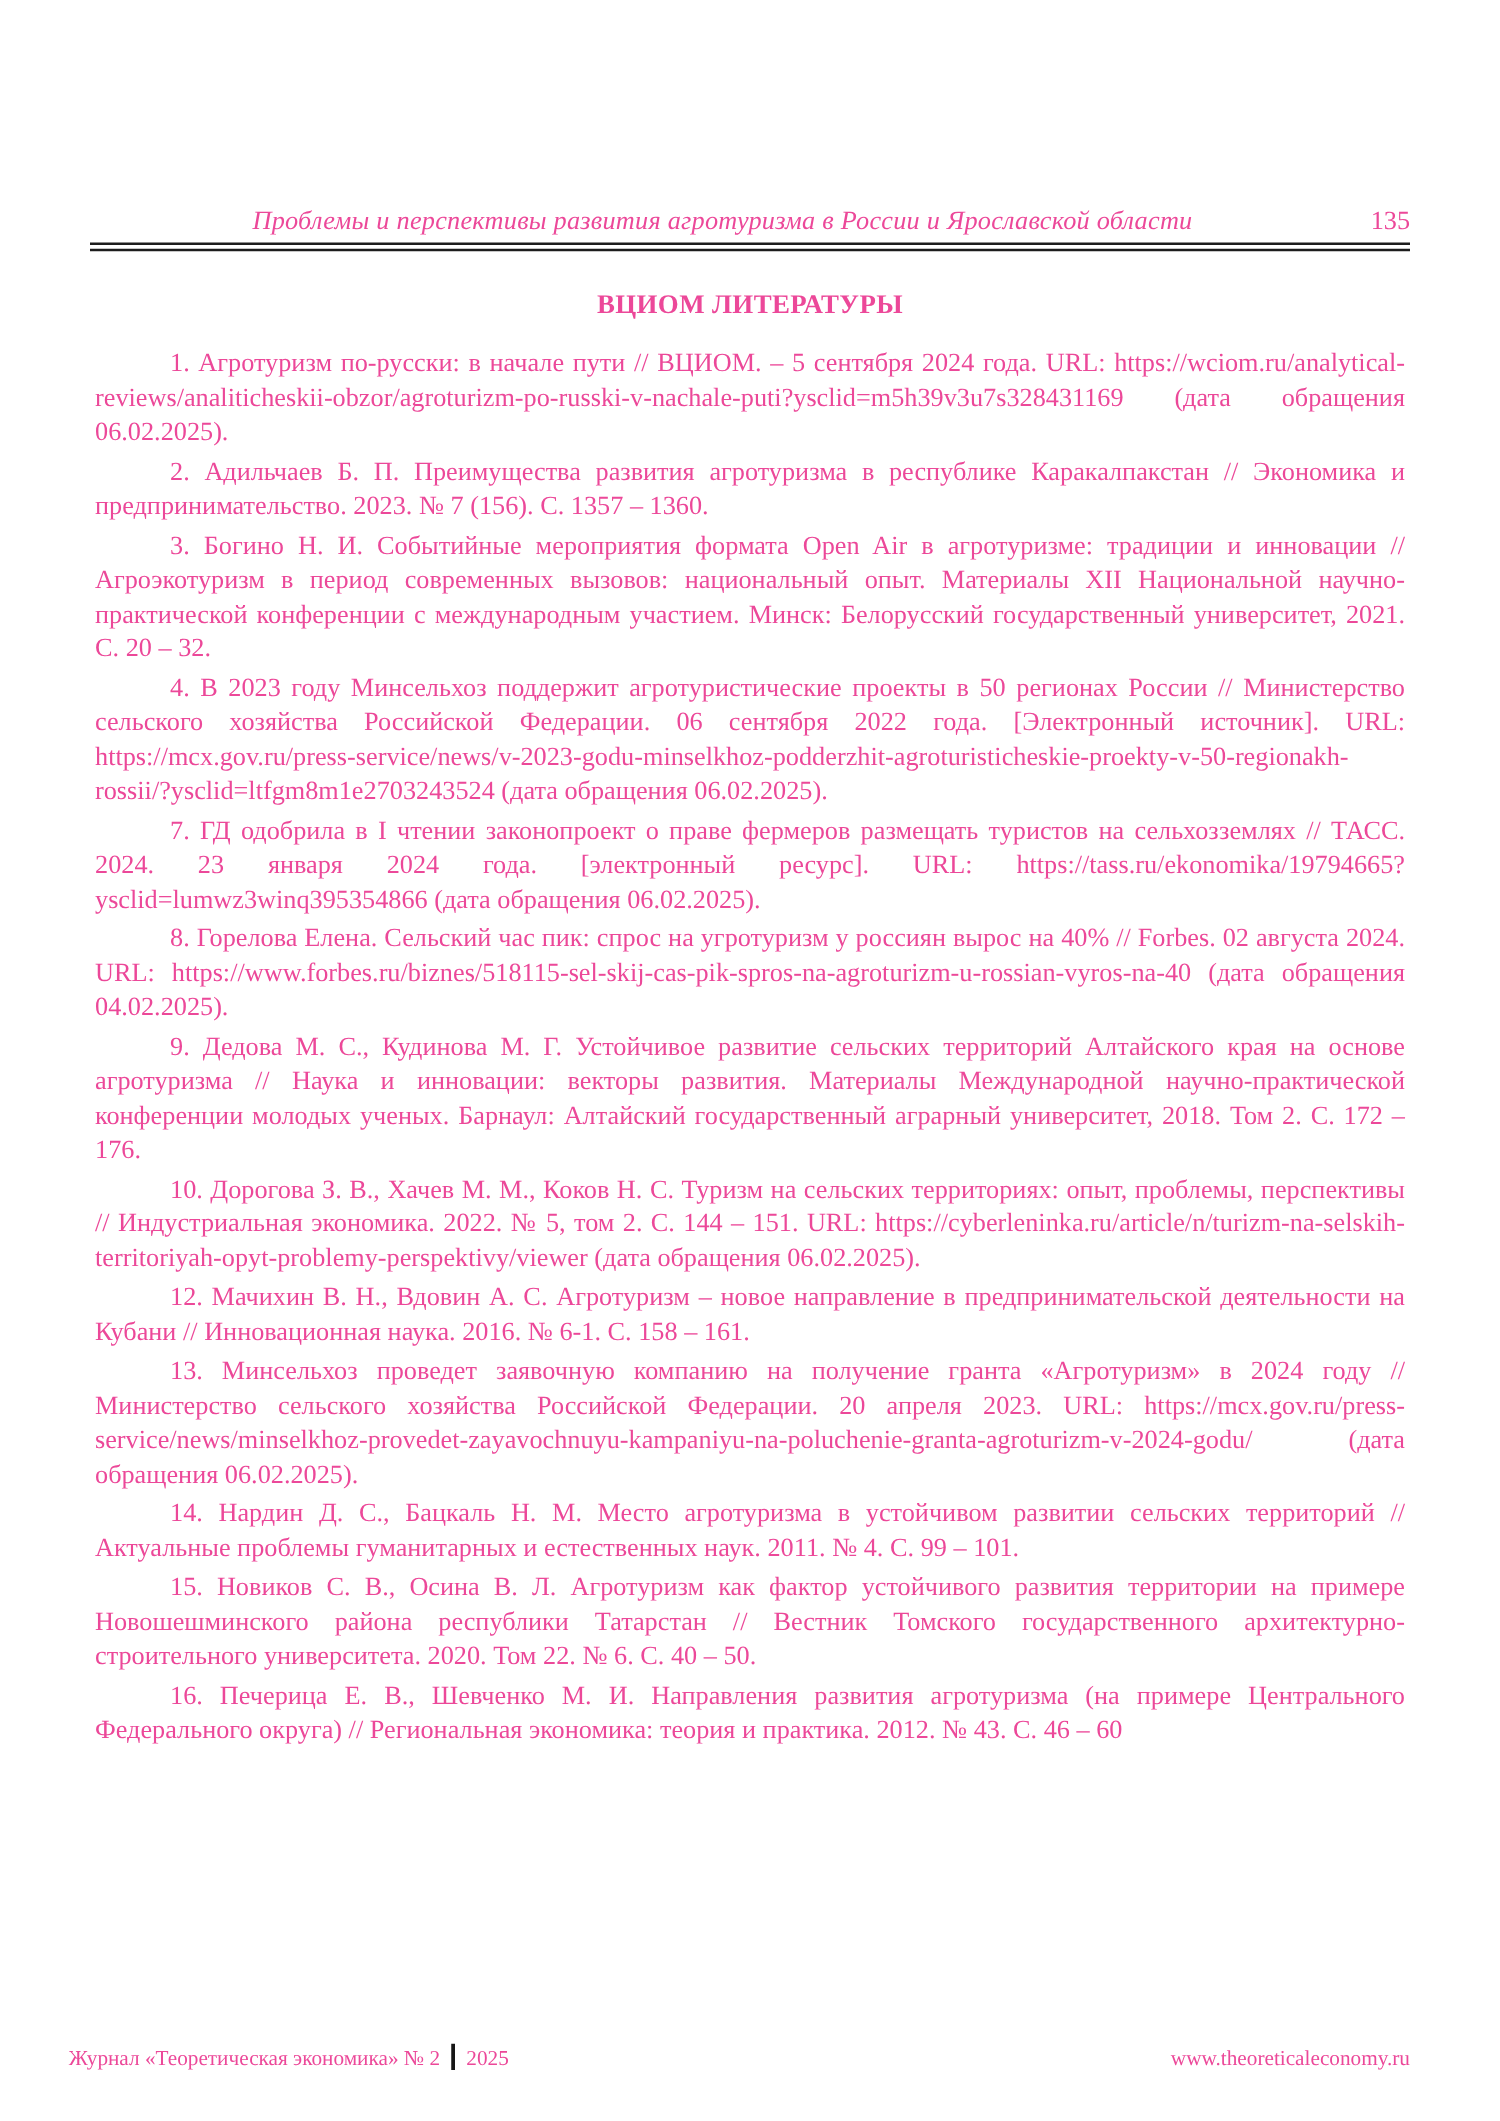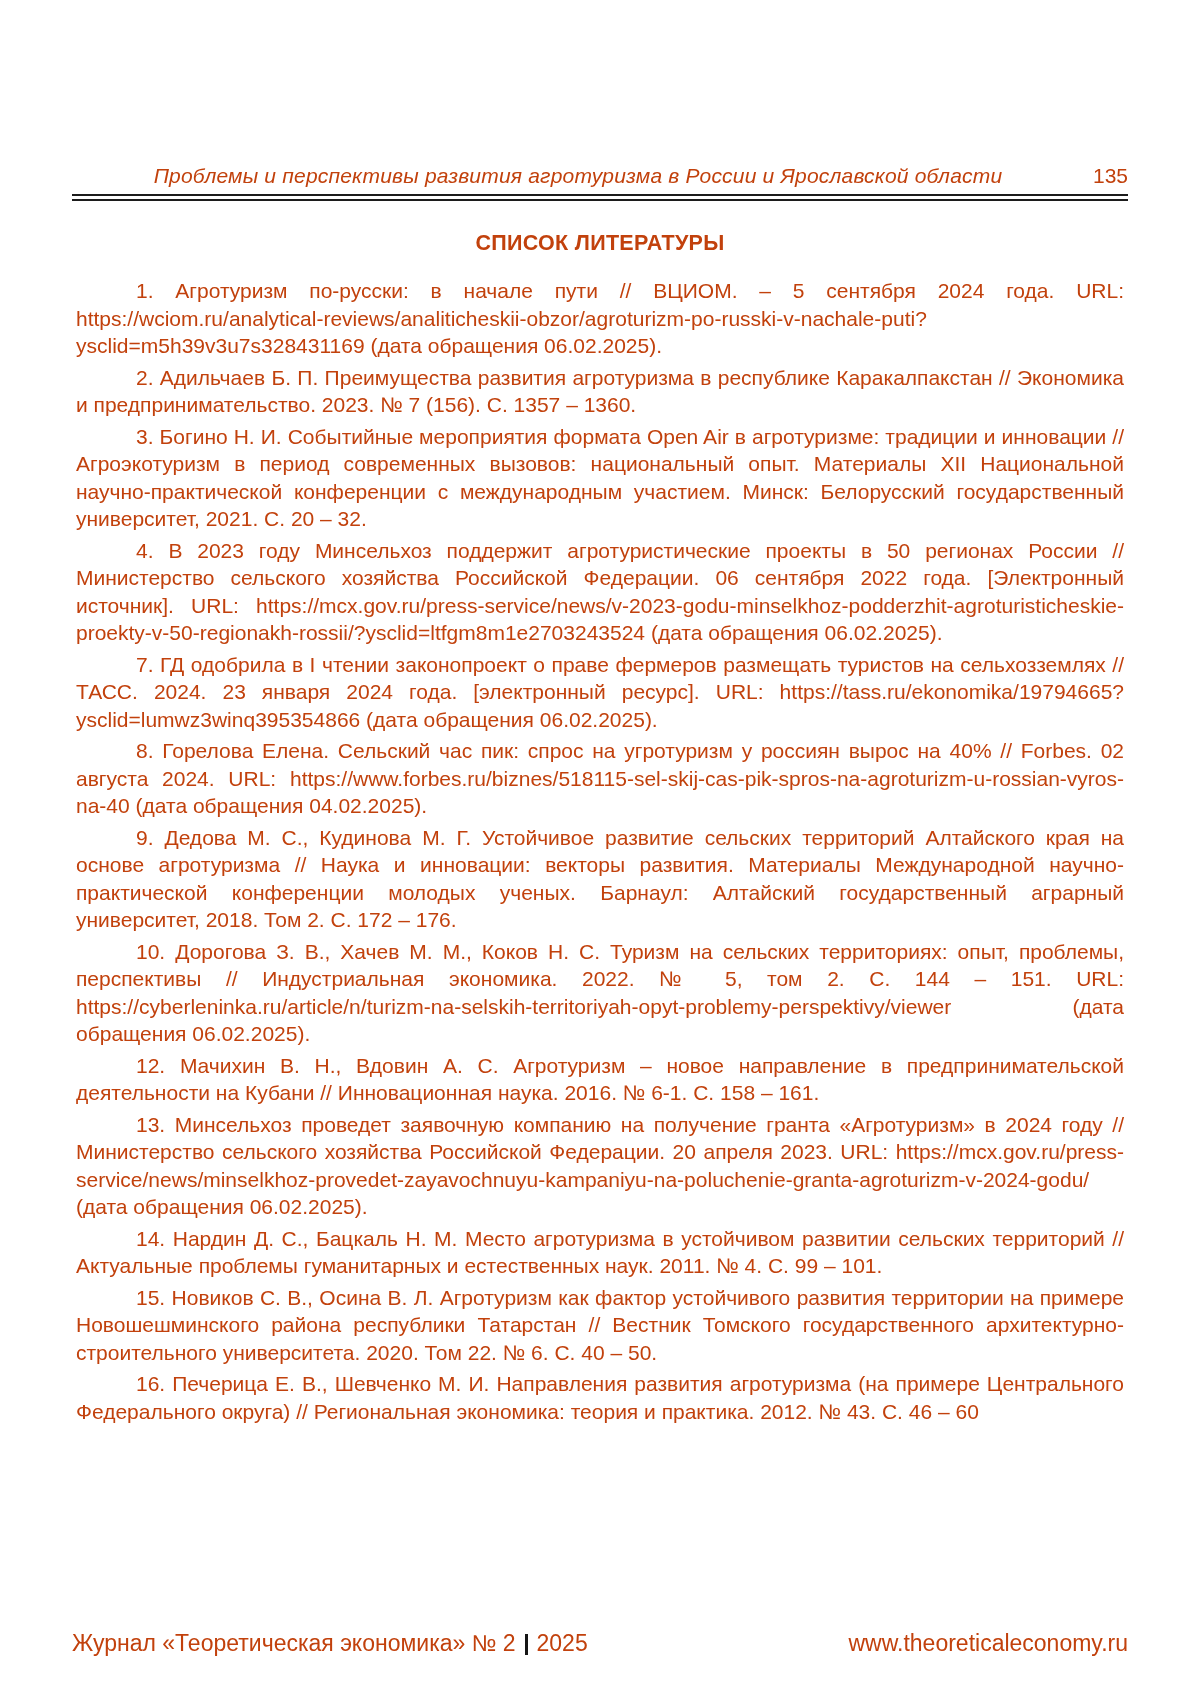--- a/index.html
+++ b/index.html
@@ -8,22 +8,22 @@
     background: #ffffff;
   }
   .page {
     position: relative;
     width: 1200px;
     height: 1697px;
     margin: 0 auto;
     background: #ffffff;
     box-sizing: border-box;
     padding: 128px 72px 0 72px;
-    font-family: Liberation Sans, sans-serif;
-    color: #c2410c;
+    font-family: Liberation Serif, serif;
+    color: #ec4899;
     border-radius: 27px;
   }
   
   .running-head {
     display: flex;
     align-items: baseline;
     font-size: 21px;
     line-height: 24px;
   }
   .running-title {
@@ -57,27 +57,27 @@
     margin: 4px;
     text-indent: 60px;
     text-align: justify;
     font-size: 21px;
     line-height: 27.5px;
     overflow-wrap: anywhere;
   }
   
   .footer {
     position: absolute;
-    left: 72px;
+    left: 55px;
     right: 72px;
     bottom: 40px;
     display: flex;
     justify-content: space-between;
     align-items: baseline;
-    font-size: 23px;
+    font-size: 17px;
   }
   .vbar {
     display: inline-block;
     width: 3px;
     height: 21px;
     background: #161616;
     margin: 0 9px;
     vertical-align: -4px;
   }
 </style>
@@ -85,21 +85,21 @@
 <body>
 
 <div class="page">
 
   <div class="running-head">
     <div class="running-title">Проблемы и перспективы развития агротуризма в России и Ярославской области</div>
     <div class="page-num">135</div>
   </div>
   <div class="head-rule"></div>
 
-  <h1 class="section-title">СПИСОК ЛИТЕРАТУРЫ</h1>
+  <h1 class="section-title">ВЦИОМ ЛИТЕРАТУРЫ</h1>
 
   <div class="refs">
     <p class="ref">1. Агротуризм по-русски: в начале пути // ВЦИОМ. – 5 сентября 2024 года. URL: https://wciom.ru/analytical-reviews/analiticheskii-obzor/agroturizm-po-russki-v-nachale-puti?ysclid=m5h39v3u7s328431169 (дата обращения 06.02.2025).</p>
     <p class="ref">2. Адильчаев Б. П. Преимущества развития агротуризма в республике Каракалпакстан // Экономика и предпринимательство. 2023. № 7 (156). С. 1357 – 1360.</p>
     <p class="ref">3. Богино Н. И. Событийные мероприятия формата Open Air в агротуризме: традиции и инновации // Агроэкотуризм в период современных вызовов: национальный опыт. Материалы XII Национальной научно-практической конференции с международным участием. Минск: Белорусский государственный университет, 2021. С. 20 – 32.</p>
     <p class="ref">4. В 2023 году Минсельхоз поддержит агротуристические проекты в 50 регионах России // Министерство сельского хозяйства Российской Федерации. 06 сентября 2022 года. [Электронный источник]. URL: https://mcx.gov.ru/press-service/news/v-2023-godu-minselkhoz-podderzhit-agroturisticheskie-proekty-v-50-regionakh-rossii/?ysclid=ltfgm8m1e2703243524 (дата обращения 06.02.2025).</p>
     <p class="ref">7. ГД одобрила в I чтении законопроект о праве фермеров размещать туристов на сельхозземлях // ТАСС. 2024. 23 января 2024 года. [электронный ресурс]. URL: https://tass.ru/ekonomika/19794665?ysclid=lumwz3winq395354866 (дата обращения 06.02.2025).</p>
     <p class="ref">8. Горелова Елена. Сельский час пик: спрос на угротуризм у россиян вырос на 40% // Forbes. 02 августа 2024. URL: https://www.forbes.ru/biznes/518115-sel-skij-cas-pik-spros-na-agroturizm-u-rossian-vyros-na-40 (дата обращения 04.02.2025).</p>
     <p class="ref">9. Дедова М. С., Кудинова М. Г. Устойчивое развитие сельских территорий Алтайского края на основе агротуризма // Наука и инновации: векторы развития. Материалы Международной научно-практической конференции молодых ученых. Барнаул: Алтайский государственный аграрный университет, 2018. Том 2. С. 172 – 176.</p>
     <p class="ref">10. Дорогова З. В., Хачев М. М., Коков Н. С. Туризм на сельских территориях: опыт, проблемы, перспективы // Индустриальная экономика. 2022. № 5, том 2. С. 144 – 151. URL: https://cyberleninka.ru/article/n/turizm-na-selskih-territoriyah-opyt-problemy-perspektivy/viewer (дата обращения 06.02.2025).</p>

